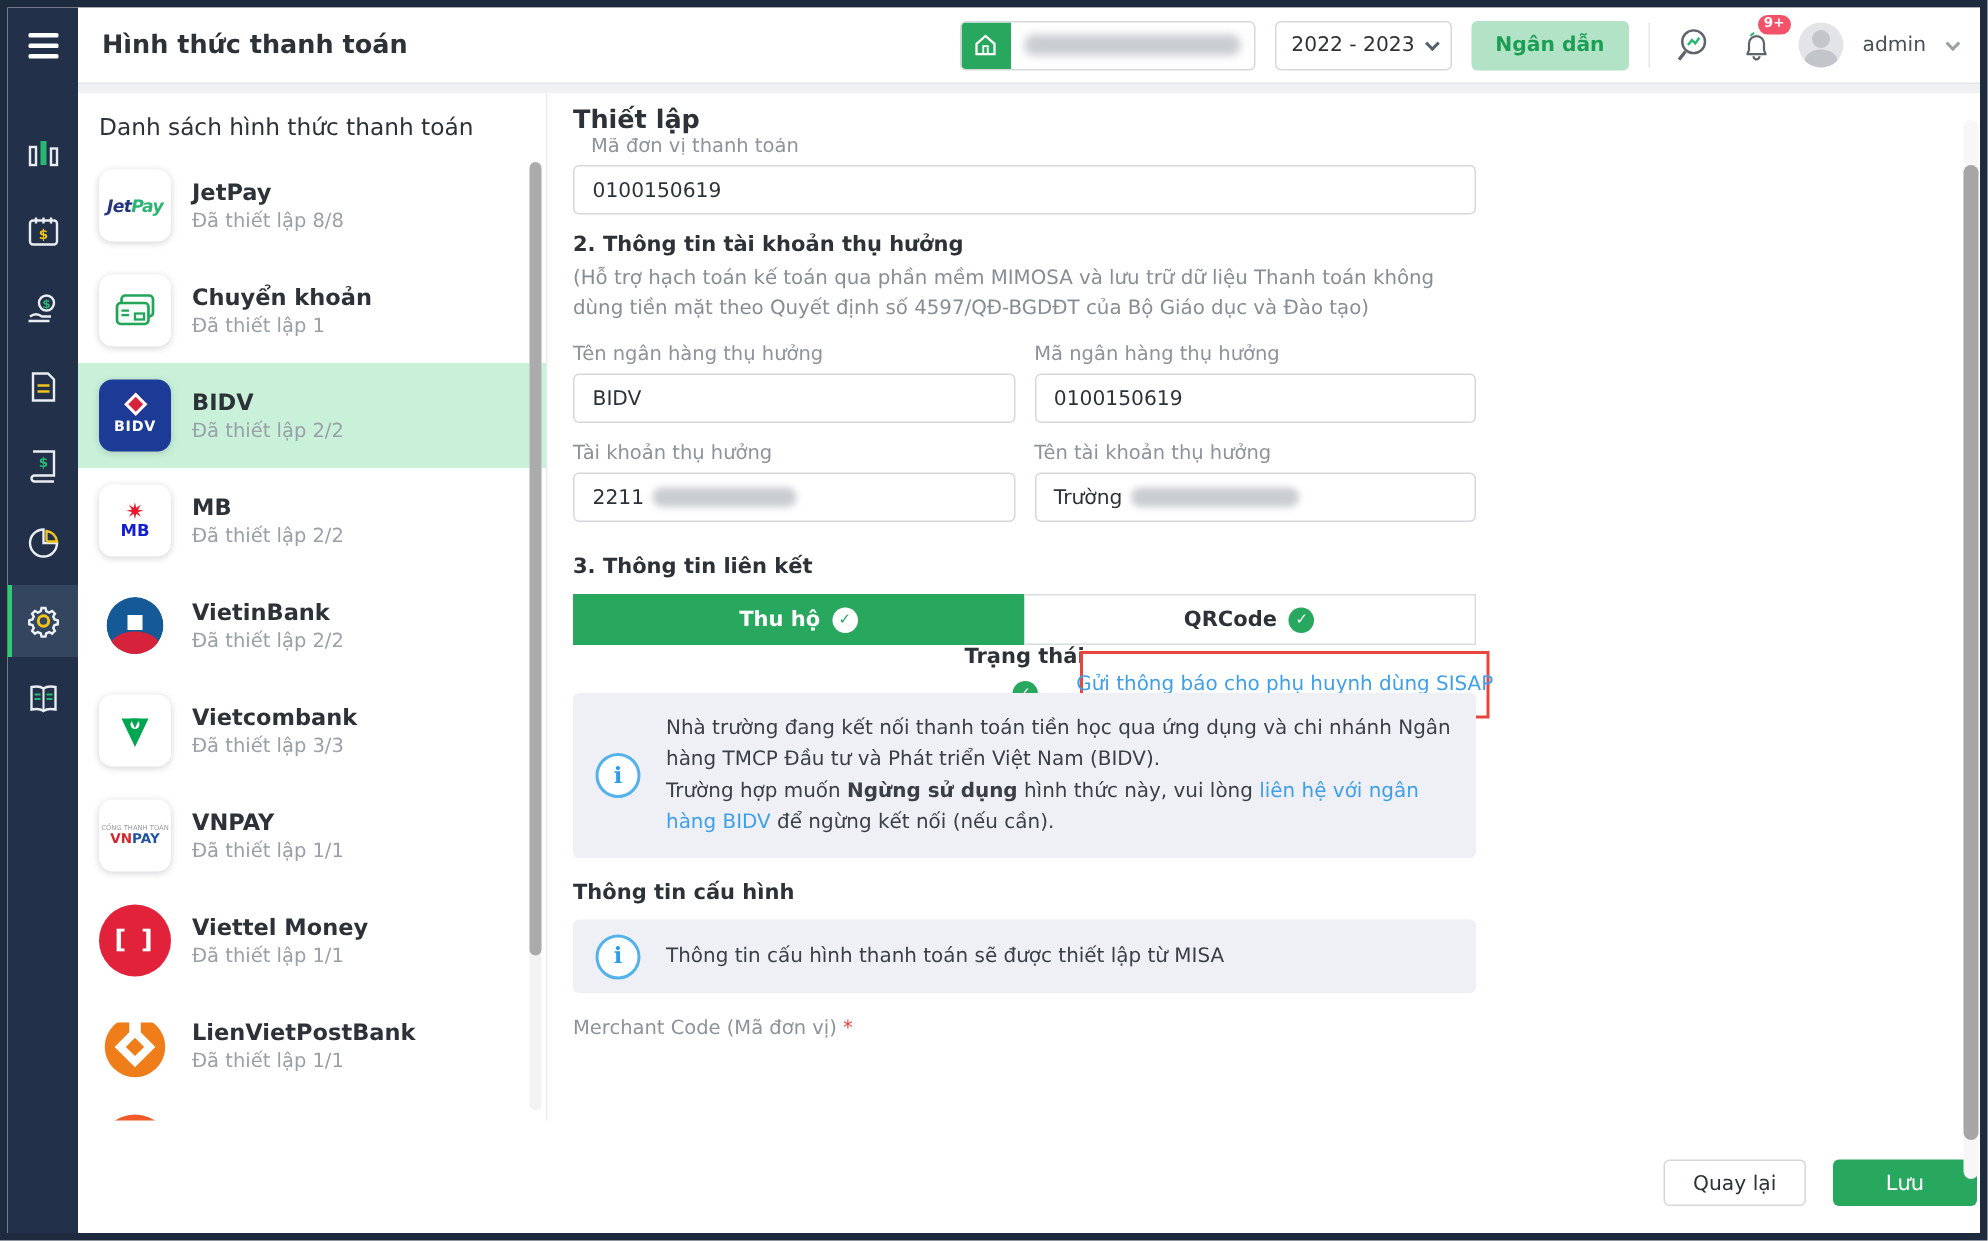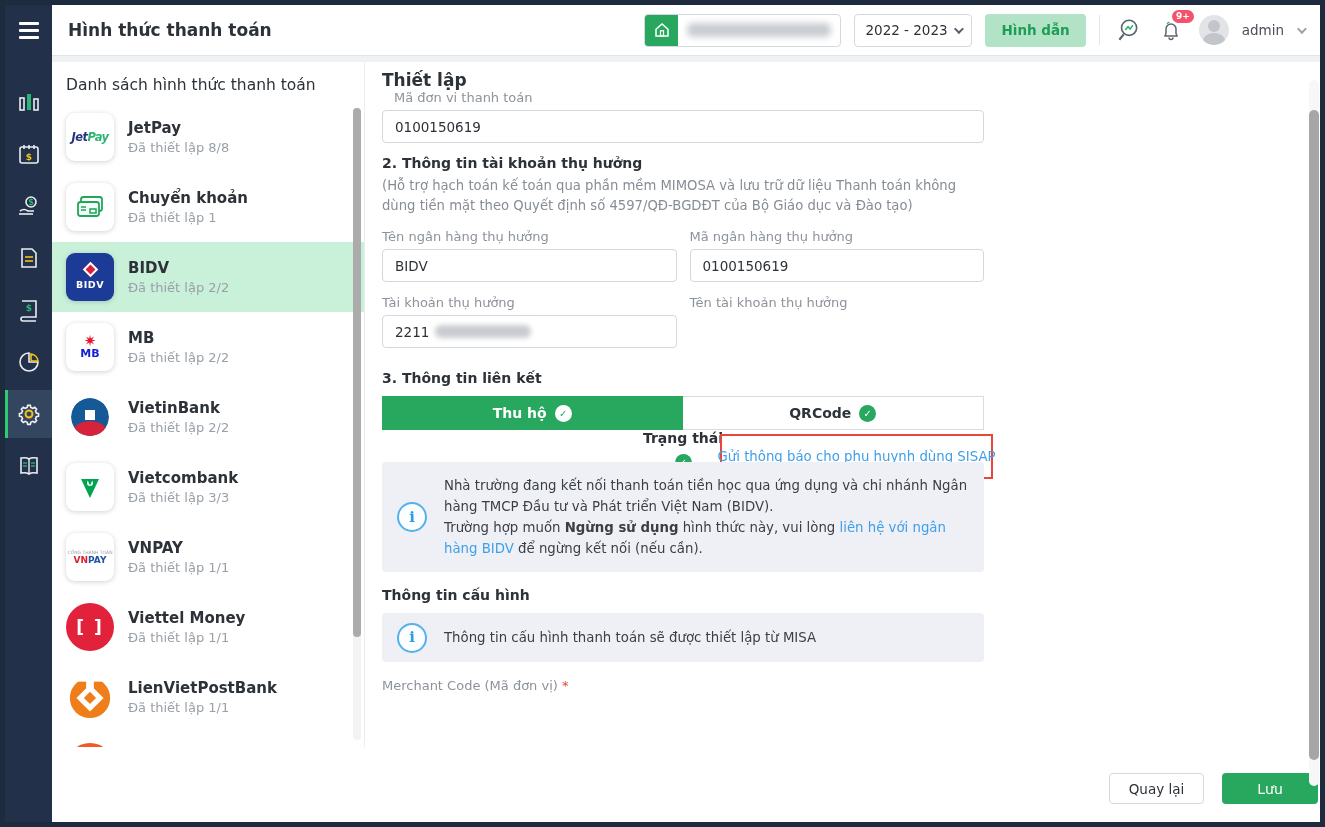--- a/index.html
+++ b/index.html
@@ -206,21 +206,21 @@
             </svg>
         </div>
         <div class="school-blur">
             <span class="blob"></span>
           </div>
       </div>
       <div class="year-select">
         <span>2022 - 2023</span>
         <span class="chev"></span>
       </div>
-      <button class="guide-btn">Hình dẫn</button>
+      <button class="guide-btn">Ngân dẫn</button>
       <div class="header-sep"></div>
       <div class="icon-btn">
         <svg width="26" height="26" viewBox="0 0 24 24">
             <circle cx="13" cy="10" r="7" fill="none" stroke="#5d646b" stroke-width="1.5"></circle>
             <line x1="8" y1="16" x2="4" y2="21" stroke="#5d646b" stroke-width="2"></line>
             <polyline points="9.5,12 12,9 14,11 16.5,7.5" fill="none" stroke="#2bb673" stroke-width="1.5"></polyline>
           </svg>
       </div>
       <div class="icon-btn">
         <svg width="24" height="24" viewBox="0 0 24 24">
@@ -403,20 +403,24 @@
       <div class="grid2">
         <div>
           <div class="fld-label">Tài khoản thụ hưởng</div>
           <div class="ipt fld-ipt">
               <span>2211</span>
               <span class="blob" style="width:96px;"></span>
             </div>
         </div>
         <div>
           <div class="fld-label">Tên tài khoản thụ hưởng</div>
+          <div class="ipt fld-ipt">
+              <span>Trường</span>
+              <span class="blob" style="width:112px;"></span>
+            </div>
         </div>
       </div>
 
       <div class="sec-title" style="margin-top:22px;">3. Thông tin liên kết</div>
       <div class="tabs">
         <div class="tab active">
           <span>Thu hộ</span>
           <span class="chk white">✓</span>
         </div>
         <div class="tab inactive">

